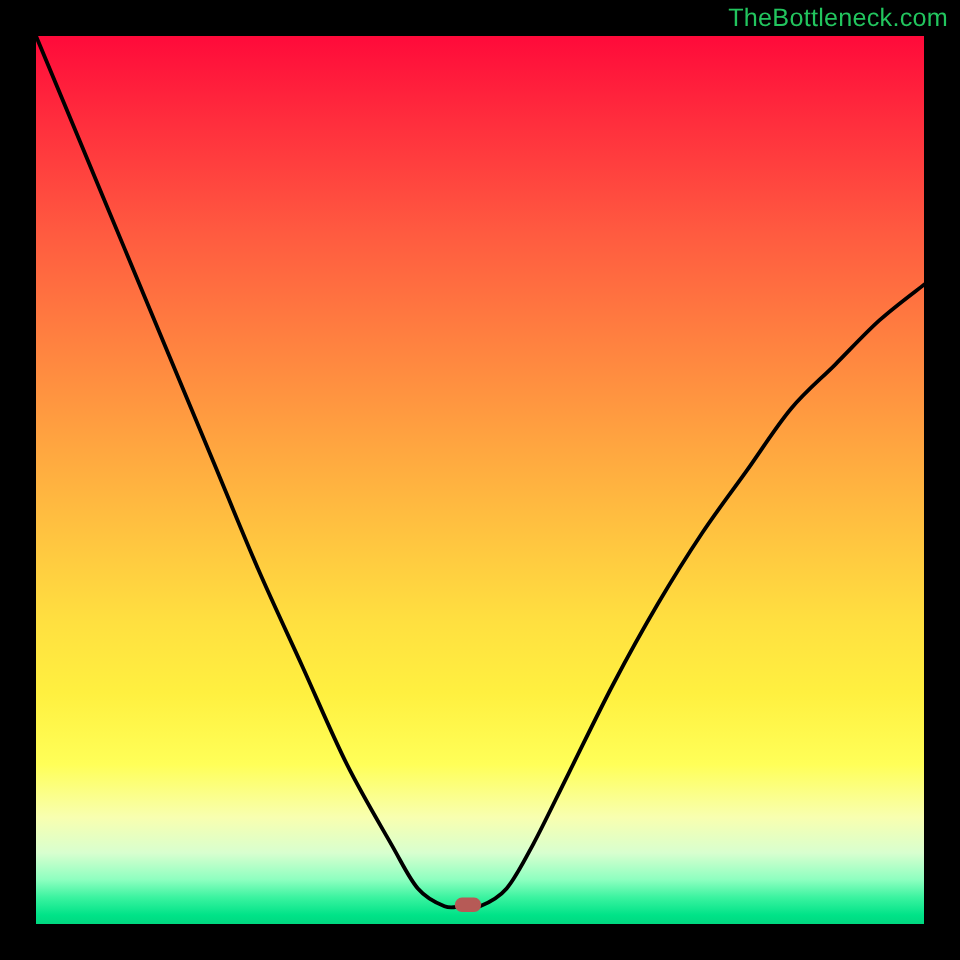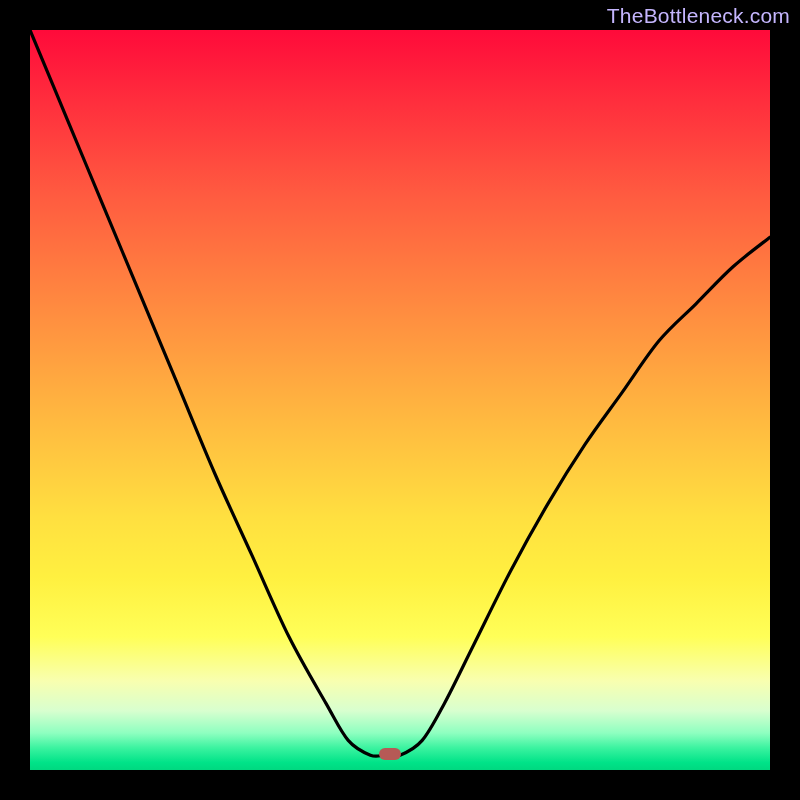--- a/index.html
+++ b/index.html
@@ -56,21 +56,21 @@
     width: 22px;
     height: 12px;
     border-radius: 6px;
     background: #b65a56;
     transform: translate(-50%, -50%);
   }
   .watermark {
     position: absolute;
     top: 4px;
     right: 10px;
-    color: #c4b5fd;
+    color: #22c55e;
     font-size: 21px;
     font-weight: 500;
     letter-spacing: 0.2px;
     user-select: none;
   }
 </style>
 </head>
 <body>
 
 <div class="frame">

